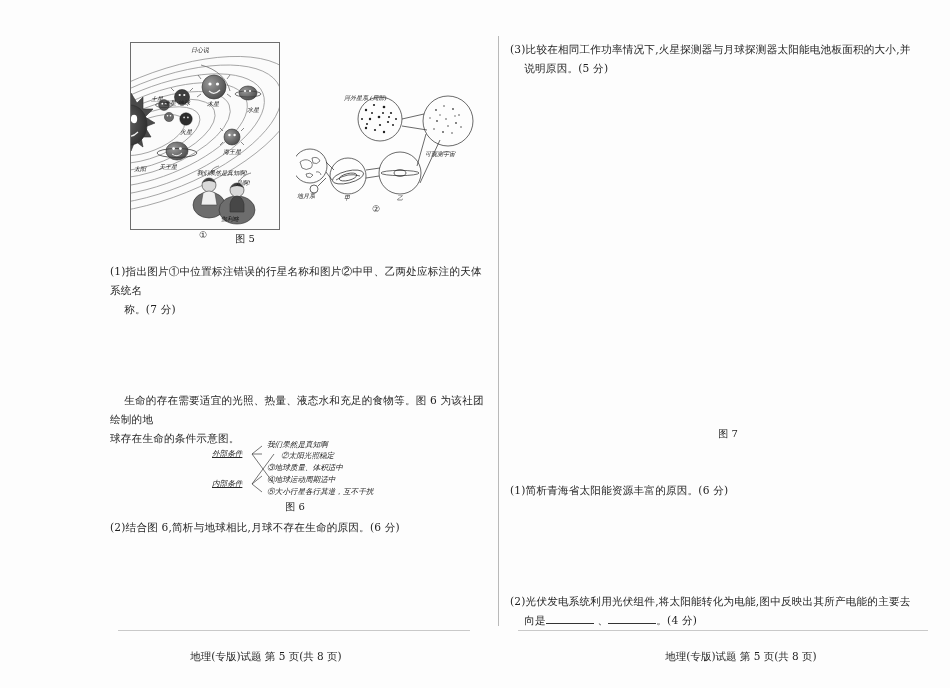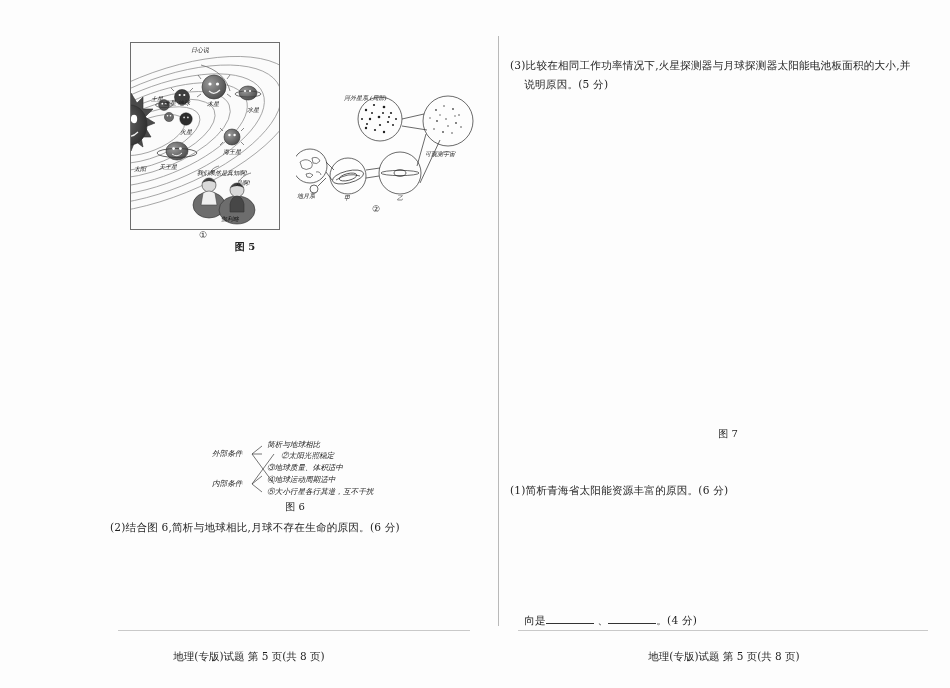--- a/index.html
+++ b/index.html
@@ -56,20 +56,21 @@
     color: #232323;
     text-align: center;
   }
   .footer {
     position: absolute;
     bottom: 28px;
     font-size: 10.5px;
     color: #1f1f1f;
     text-align: center;
     width: 100%;
+    padding-left: 17px;
   }
   .footrule {
     position: absolute;
     height: 1px;
     background: #c9c9c9;
   }
 
   
   .fig5box {
     position: absolute;
@@ -108,20 +109,21 @@
     color: #262626;
     font-style: italic;
     white-space: nowrap;
   }
   .fig6 .grp {
     position: absolute;
     font-size: 7.6px;
     color: #262626;
     font-style: italic;
     white-space: nowrap;
+    text-decoration: underline;
   }
   .blank-line {
     display: inline-block;
     border-bottom: 1px solid #333;
     width: 48px;
     height: .85em;
     vertical-align: baseline;
   }
 </style>
 </head>
@@ -348,58 +350,63 @@
         </g>
       </svg>
       <div class="fig5-circ-label txt-hand" style="left:48px; top:6px; line-height:8px; text-align:center;">河外星系 (局部)</div>
       <div class="fig5-circ-label txt-hand" style="left:129px; top:62px;">可观测宇宙</div>
       <div class="fig5-circ-label txt-hand" style="left:1px; top:104px;">地月系</div>
       <div class="fig5-circ-label txt-hand" style="left:48px; top:106px;">甲</div>
       <div class="fig5-circ-label txt-hand" style="left:101px; top:106px;">乙</div>
     </div>
     <div class="enc" style="left:372px; top:204px;">②</div>
 
-    <div class="figcap" style="left:215px; top:240px; width:60px;font-weight:bold;">图 5</div>
-
-
+    <div class="figcap" style="left:215px; top:232px; width:60px;">图 5</div>
+
+    <div class="txt" style="left:110px; top:262px; width:380px;">(1)指出图片①中位置标注错误的行星名称和图片②中甲、乙两处应标注的天体系统名
+    称。(7 分)</div>
+
+    <div class="txt" style="left:110px; top:391px; width:380px;">    生命的存在需要适宜的光照、热量、液态水和充足的食物等。图 6 为该社团绘制的地
+球存在生命的条件示意图。</div>
 
     <div class="fig6">
       <svg width="250" height="68" viewBox="0 0 250 68">
         <g fill="none" stroke="#3a3a3a" stroke-width="0.7">
           <path d="M40 16 L50 8 M40 16 L50 16 M40 16 L62 46"></path>
           <path d="M40 46 L62 16 M40 46 L50 38 M40 46 L50 54"></path>
         </g>
       </svg>
       <div class="grp" style="left:0px; top:11px;">外部条件</div>
       <div class="grp" style="left:0px; top:41px;">内部条件</div>
-      <div class="item" style="left:55px; top:2px;">简析与地球相比</div>
+      <div class="item" style="left:55px; top:2px;">我们果然是真知啊</div>
       <div class="item" style="left:69px; top:13px;">②太阳光照稳定</div>
       <div class="item" style="left:55px; top:25px;">③地球质量、体积适中</div>
       <div class="item" style="left:55px; top:37px;">④地球运动周期适中</div>
       <div class="item" style="left:55px; top:49px;">⑤大小行星各行其道，互不干扰</div>
     </div>
 
     <div class="figcap" style="left:265px; top:500px; width:60px;">图 6</div>
 
     <div class="txt" style="left:110px; top:518px; width:380px;">(2)结合图 6,简析与地球相比,月球不存在生命的原因。(6 分)</div>
 
     <div class="footrule" style="left:118px; right:auto; width:352px; top:630px;"></div>
     <div class="footer" style="left:0; width:498px; bottom:24px;">地理(专版)试题   第 5 页(共 8 页)</div>
   </div>
 
   <div class="col col-right">
 
-    <div class="txt" style="left:12px; top:40px; width:420px;margin-top:16px;">(3)比较在相同工作功率情况下,火星探测器与月球探测器太阳能电池板面积的大小,并
+    <div class="txt" style="left:12px; top:40px; width:420px;">(3)比较在相同工作功率情况下,火星探测器与月球探测器太阳能电池板面积的大小,并
     说明原因。(5 分)</div>
 
 
 
     <div class="figcap" style="left:200px; top:427px; width:60px;text-align:center;">图 7</div>
 
     <div class="txt" style="left:12px; top:444px; width:420px;margin-top:37px;">(1)简析青海省太阳能资源丰富的原因。(6 分)</div>
 
+    <div class="txt" style="left:12px; top:592px; width:425px;"><span>(2)光伏发电系统利用光伏组件,将太阳能转化为电能,图中反映出其所产电能的主要去</span></div>
     <div class="txt" style="left:12px; top:611px; width:425px;"><span>    向是</span><span class="blank-line"></span><span> 、</span><span class="blank-line"></span><span>。(4 分)</span></div>
 
     <div class="footrule" style="left:20px; width:410px; top:630px;"></div>
     <div class="footer" style="left:0; width:452px; bottom:24px;">地理(专版)试题   第 5 页(共 8 页)</div>
   </div>
 
 </div>
 
 </body></html>

